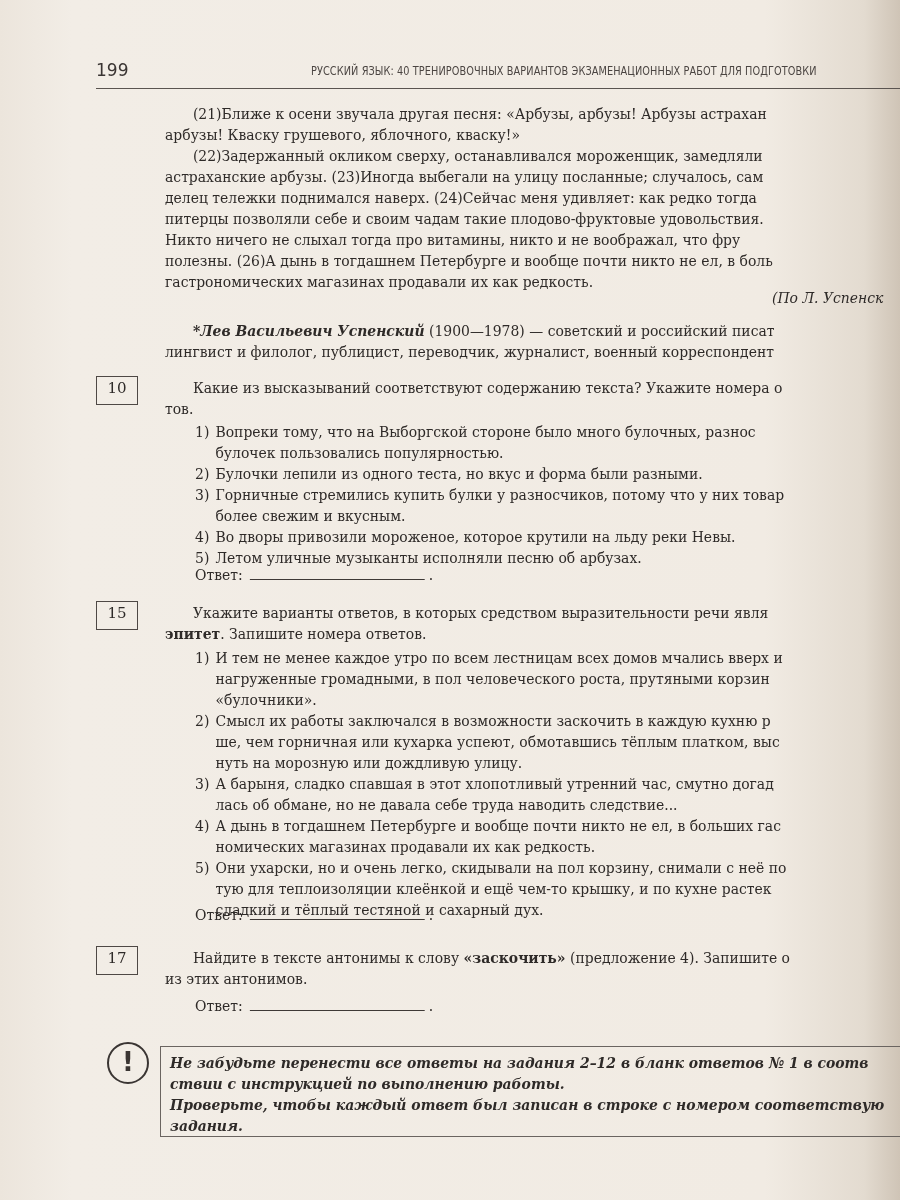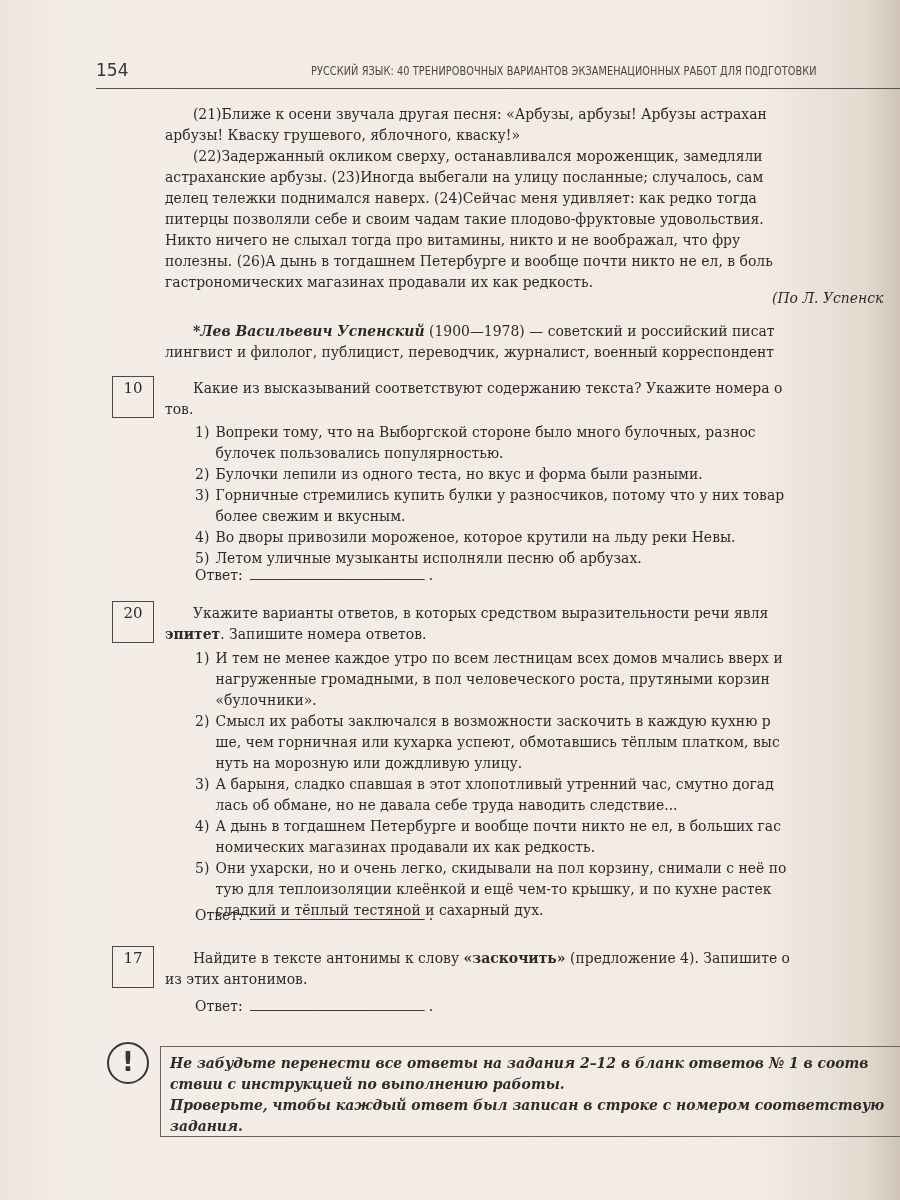--- a/index.html
+++ b/index.html
@@ -29,21 +29,21 @@
   .text {
     position: absolute; white-space: nowrap; font-size: 15px; line-height: 21px;
     transform-origin: left top;
   }
   .line { display: block; height: 21px; }
   .ind { padding-left: 30px; }
   .bi { font-weight: bold; font-style: italic; }
   .it { font-style: italic; }
   .b { font-weight: bold; }
   .task-num {
-    position: absolute; left: 112px; width: 42px; height: 42px;
+    position: absolute; left: 96px; width: 42px; height: 29px;
     border: 1.5px solid #4e4845; box-sizing: border-box;
     font-size: 15px; text-align: center; line-height: 23px; color: #2e2a28;
   }
   .opt { position: relative; padding-left: 22px; display: block; height: 21px; }
   .opt-n { position: absolute; left: 0; top: 0; }
   .answer-line { display: inline-block; width: 188px; border-bottom: 1px solid #3e3936; height: 14px; vertical-align: baseline; margin-left: 8px; margin-right: 4px; }
   .notice-box {
     position: absolute; left: 160px; top: 1046px; width: 760px; height: 91px;
     border: 1.2px solid #6a6460; border-right: none; box-sizing: border-box;
   }
@@ -53,21 +53,21 @@
     font-family: "DejaVu Sans", sans-serif; font-weight: bold; font-size: 26px;
     text-align: center; line-height: 37px; color: #3a3533;
   }
 </style>
 </head>
 <body>
 
 <div class="page">
 
   <div class="header">
-    <span class="page-num">154</span>
+    <span class="page-num">199</span>
     <span class="running-title">РУССКИЙ ЯЗЫК: 40 ТРЕНИРОВОЧНЫХ ВАРИАНТОВ ЭКЗАМЕНАЦИОННЫХ РАБОТ ДЛЯ ПОДГОТОВКИ</span>
   </div>
 
   <div class="text" style="left:165px; top:104px; transform:scaleX(0.93);">
     <span class="line ind">(21)Ближе к осени звучала другая песня: «Арбузы, арбузы! Арбузы астрахан</span>
     <span class="line">арбузы! Кваску грушевого, яблочного, кваску!»</span>
     <span class="line ind">(22)Задержанный окликом сверху, останавливался мороженщик, замедляли</span>
     <span class="line">астраханские арбузы. (23)Иногда выбегали на улицу посланные; случалось, сам</span>
     <span class="line">делец тележки поднимался наверх. (24)Сейчас меня удивляет: как редко тогда</span>
     <span class="line">питерцы позволяли себе и своим чадам такие плодово-фруктовые удовольствия.</span>
@@ -93,21 +93,21 @@
     <span class="opt"><span class="opt-n">2)</span><span>Булочки лепили из одного теста, но вкус и форма были разными.</span></span>
     <span class="opt"><span class="opt-n">3)</span><span>Горничные стремились купить булки у разносчиков, потому что у них товар</span></span>
     <span class="opt"><span>более свежим и вкусным.</span></span>
     <span class="opt"><span class="opt-n">4)</span><span>Во дворы привозили мороженое, которое крутили на льду реки Невы.</span></span>
     <span class="opt"><span class="opt-n">5)</span><span>Летом уличные музыканты исполняли песню об арбузах.</span></span>
   </div>
   <div class="text" style="left:195px; top:565px; transform:scaleX(0.93);">
     <span>Ответ:</span><span class="answer-line"></span>.
   </div>
 
-  <div class="task-num" style="top:601px;">20</div>
+  <div class="task-num" style="top:601px;">15</div>
   <div class="text" style="left:165px; top:603px; transform:scaleX(0.93);">
     <span class="line ind">Укажите варианты ответов, в которых средством выразительности речи явля</span>
     <span class="line"><span class="b">эпитет</span><span>. Запишите номера ответов.</span></span>
   </div>
   <div class="text" style="left:195px; top:648px; transform:scaleX(0.93);">
     <span class="opt"><span class="opt-n">1)</span><span>И тем не менее каждое утро по всем лестницам всех домов мчались вверх и</span></span>
     <span class="opt"><span>нагруженные громадными, в пол человеческого роста, прутяными корзин</span></span>
     <span class="opt"><span>«булочники».</span></span>
     <span class="opt"><span class="opt-n">2)</span><span>Смысл их работы заключался в возможности заскочить в каждую кухню р</span></span>
     <span class="opt"><span>ше, чем горничная или кухарка успеют, обмотавшись тёплым платком, выс</span></span>

